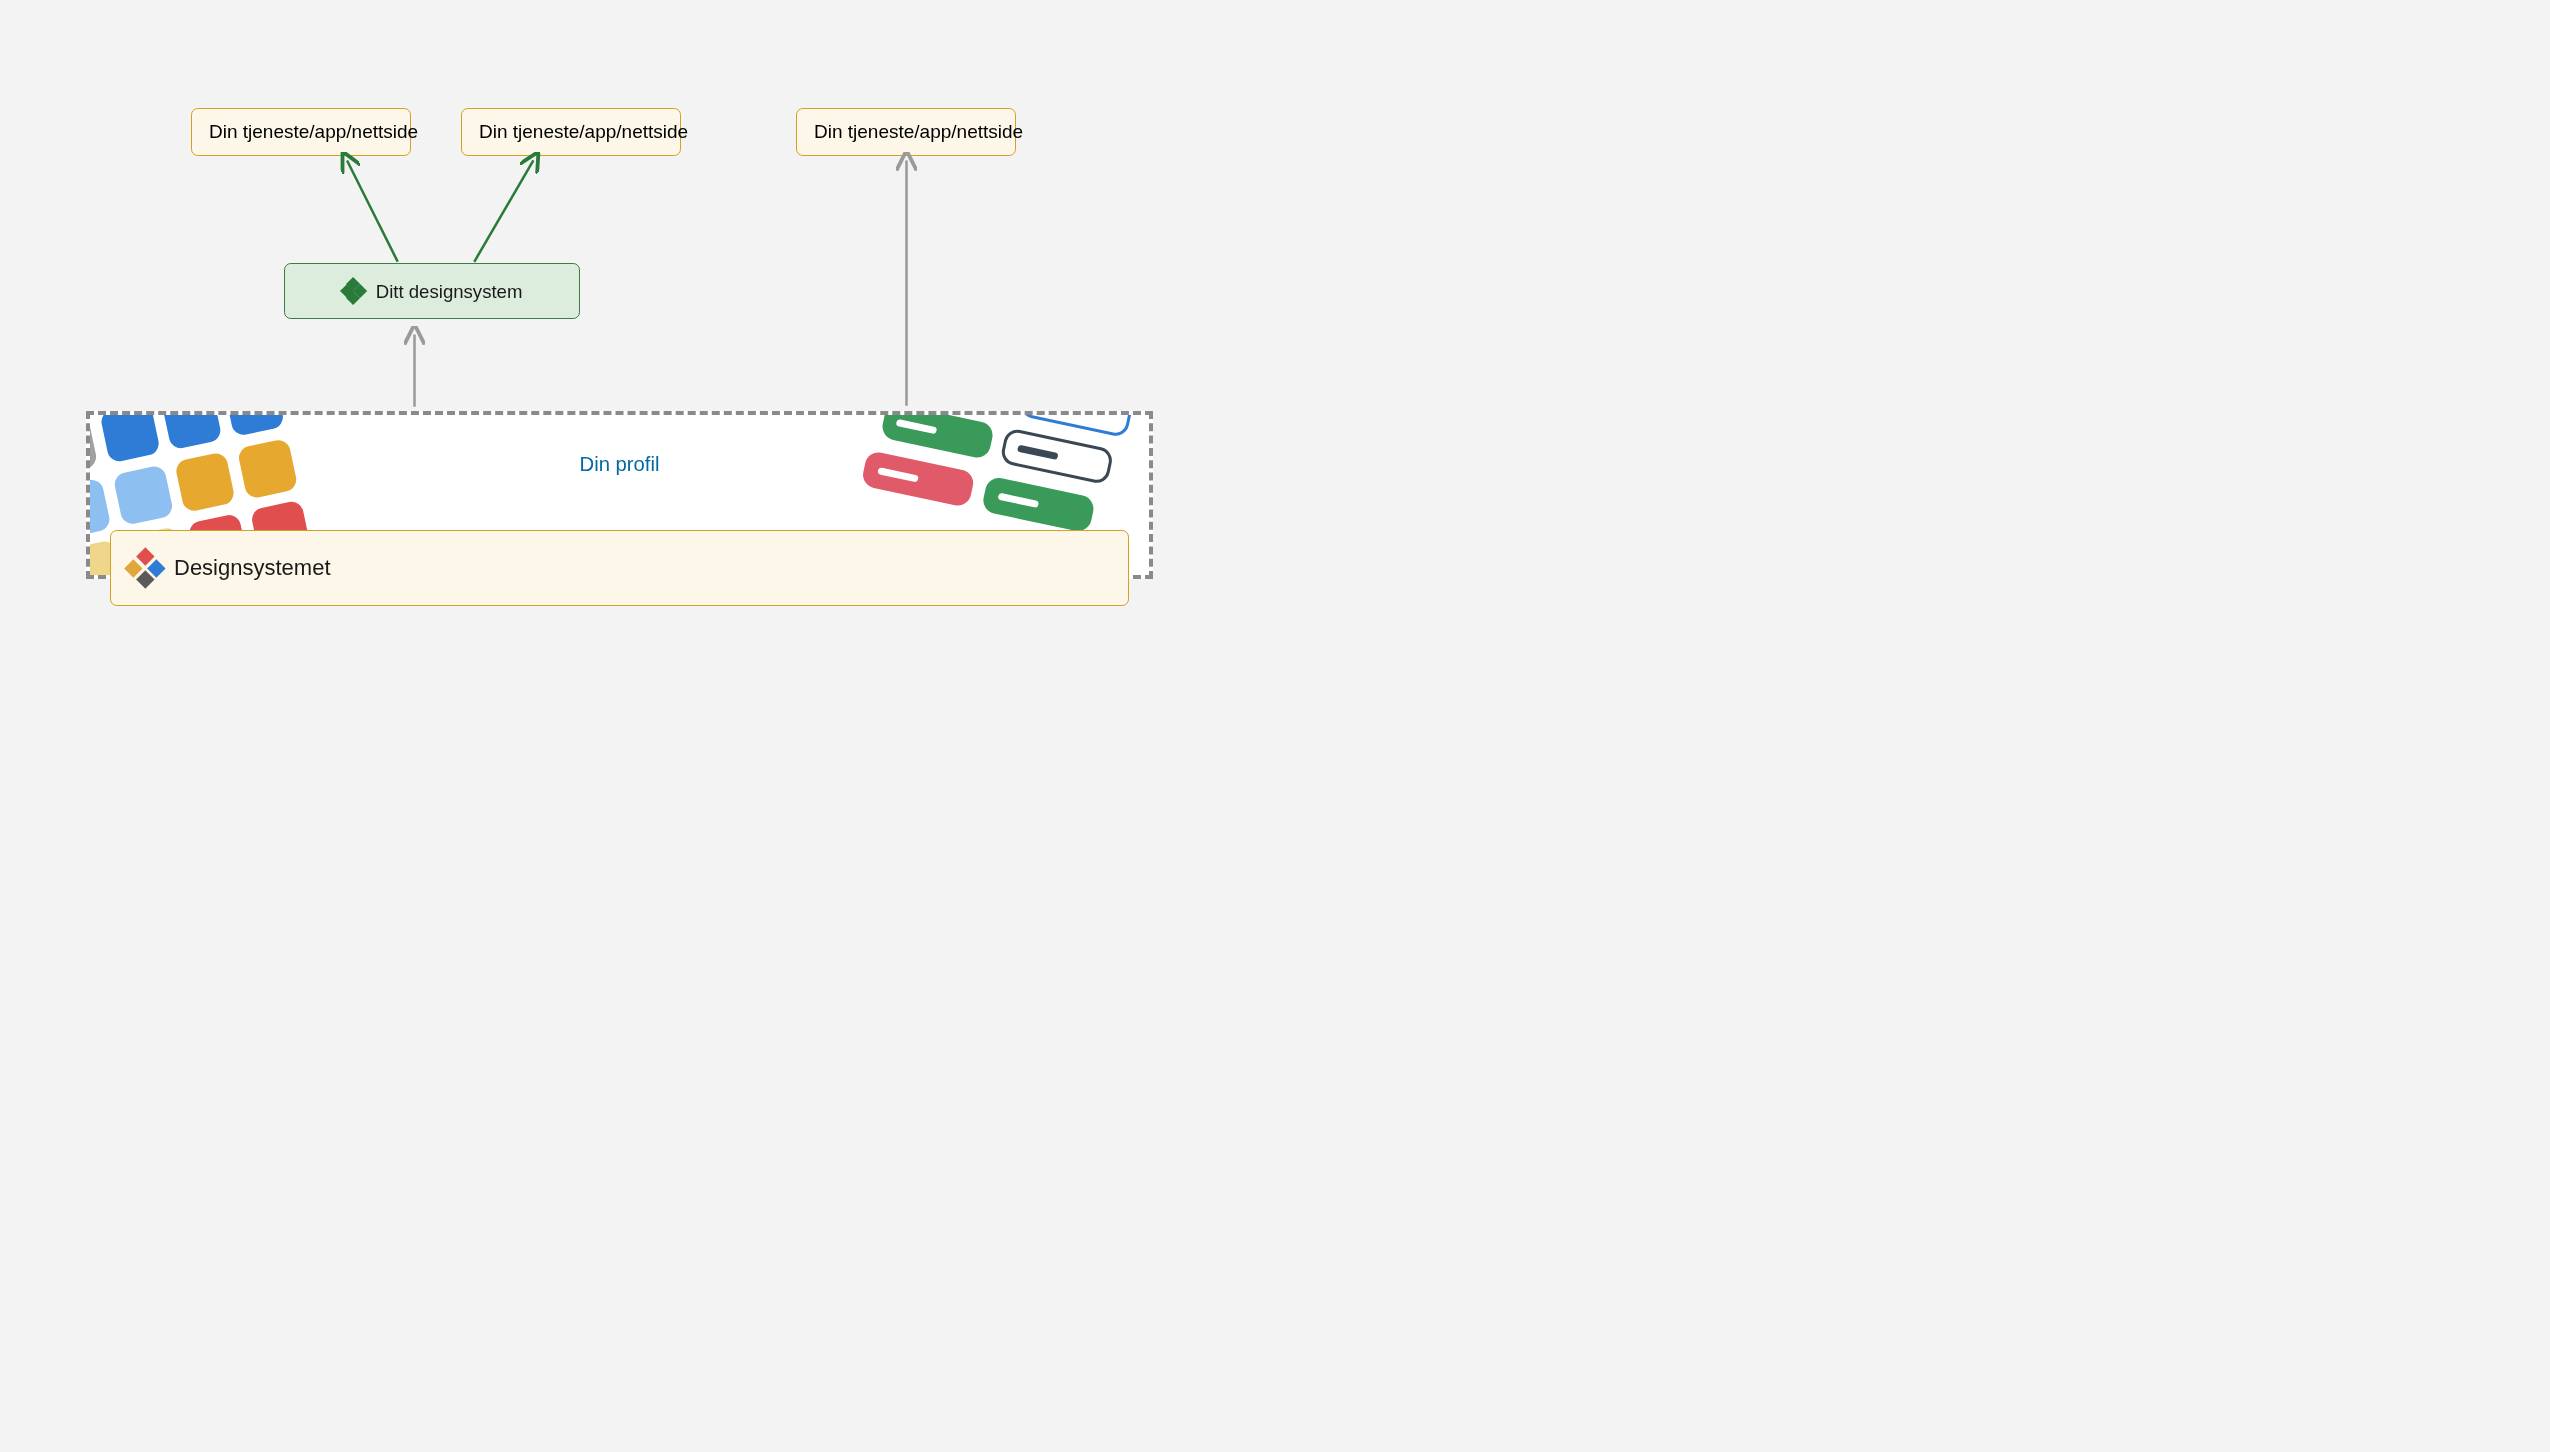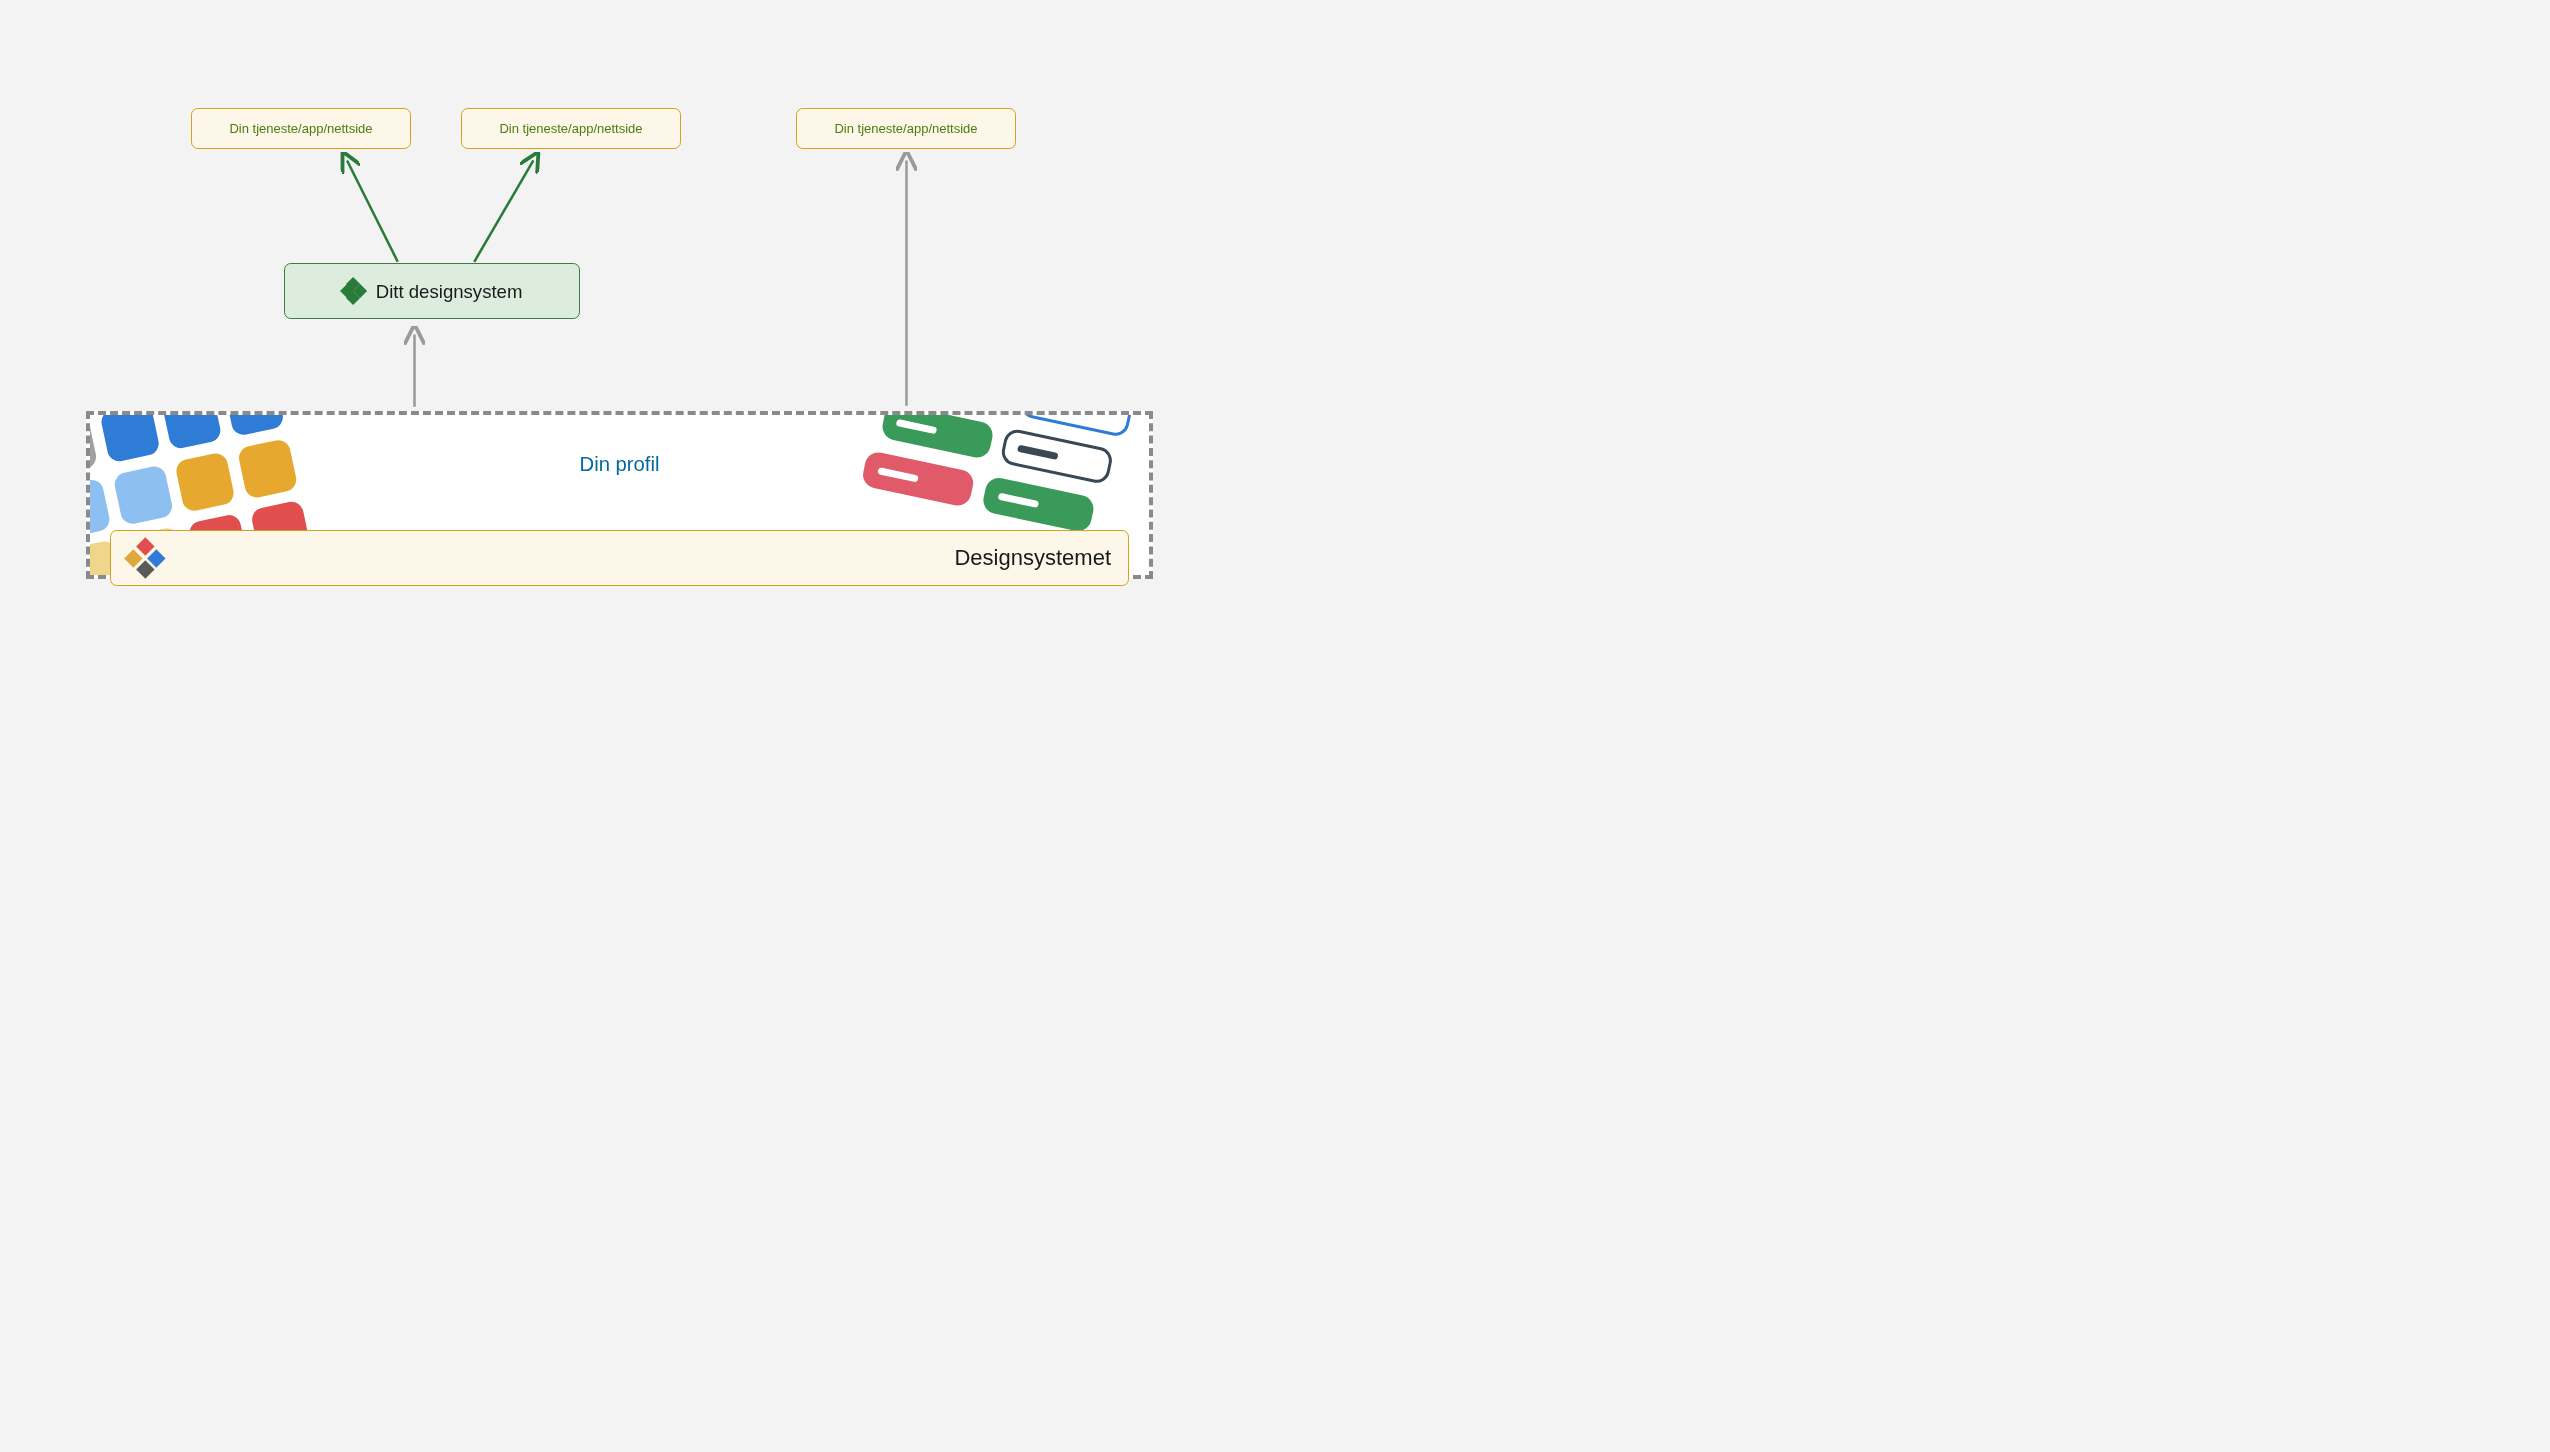--- a/index.html
+++ b/index.html
@@ -14,22 +14,22 @@
       position: relative;
       width: 100%;
       height: 100%;
     }
     .service-box {
       position: absolute;
       background: #fdf7e9;
       border: 1.7px solid #d4a020;
       border-radius: 6.8px;
       padding: 12px 17px;
-      font-size: 13px;
-      color: #4d7c0f;
+      font-size: 19px;
+      color: #000000;
       text-align: center;
       white-space: nowrap;
     }
     .service-1 { left: 191px; top: 108px; width: 220px; }
     .service-2 { left: 461px; top: 108px; width: 220px; }
     .service-3 { left: 796px; top: 108px; width: 220px; }
     .designsystem-box {
       position: absolute;
       left: 284px;
       top: 263px;
@@ -149,25 +149,25 @@
       border-radius: 3.4px;
     }
     .designsystemet-bar {
       position: absolute;
       left: 110px;
       top: 530px;
       width: 1019px;
       background: #fdf7e9;
       border: 1.7px solid #d4a020;
       border-radius: 6.8px;
-      padding: 10px 17px;
+      padding: 20px 17px;
       display: flex;
       align-items: center;
-      justify-content: space-between;
-      gap: 20px;
+      justify-content: flex-start;
+      gap: 12px;
       z-index: 10;
     }
     .designsystemet-bar .label {
       font-size: 22px;
       color: #1a1a1a;
     }
     .brand-logo {
       width: 34px;
       height: 34px;
       position: relative;

